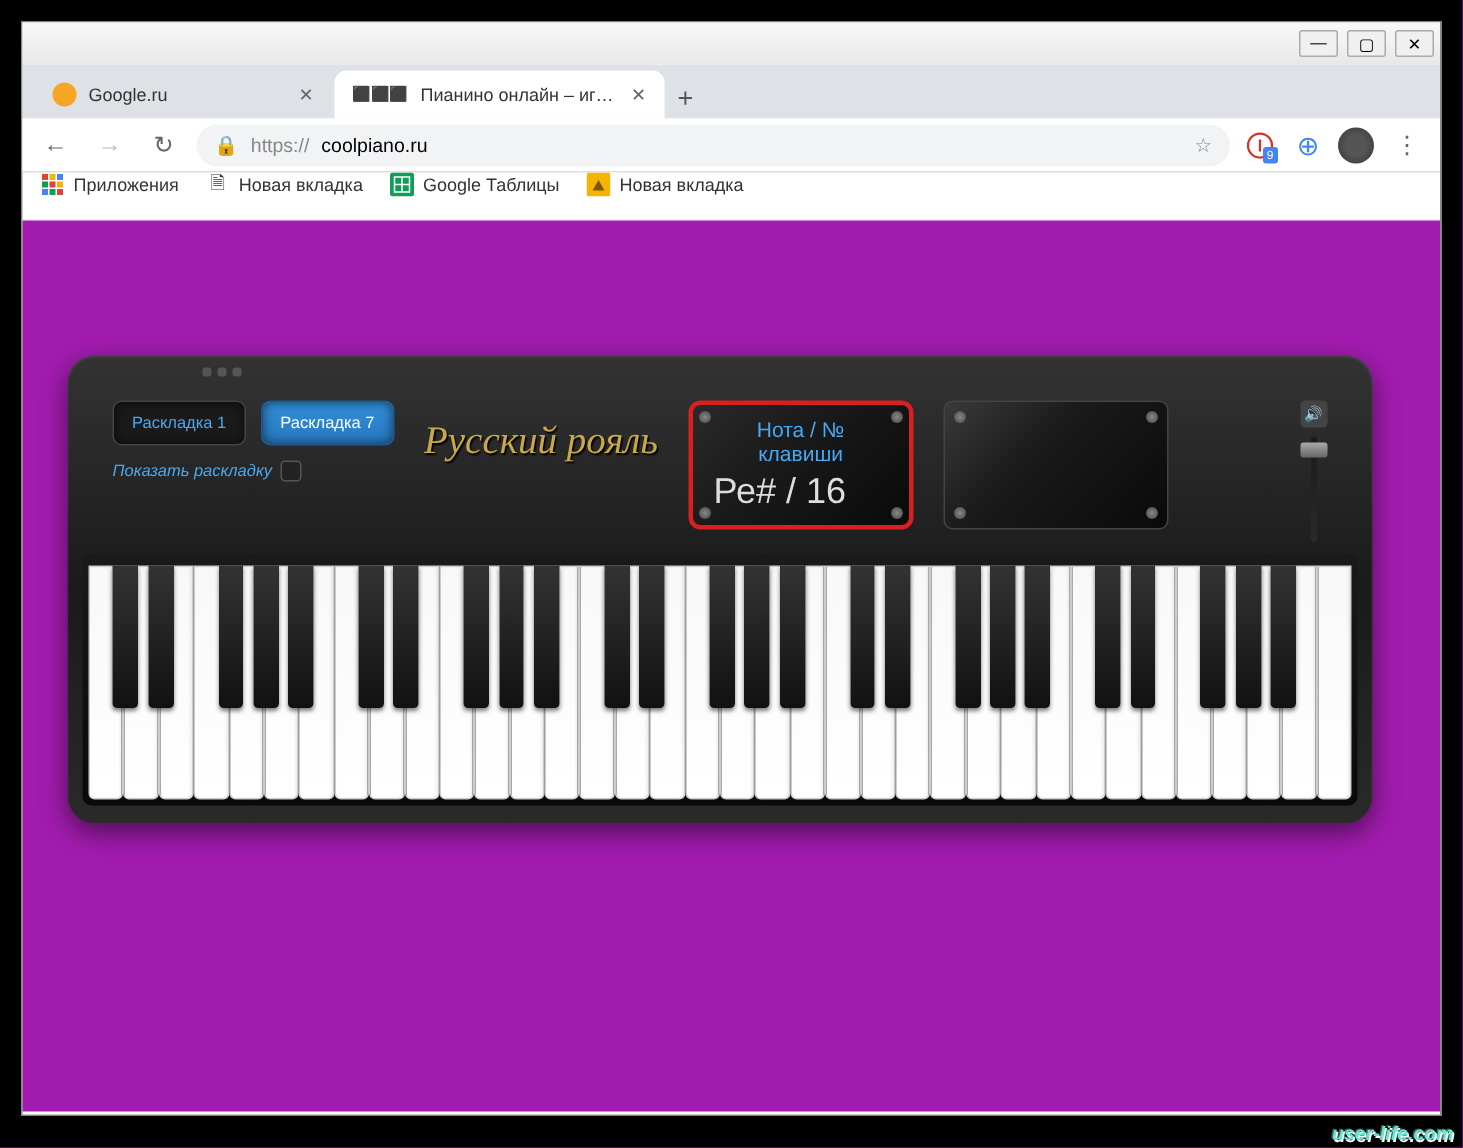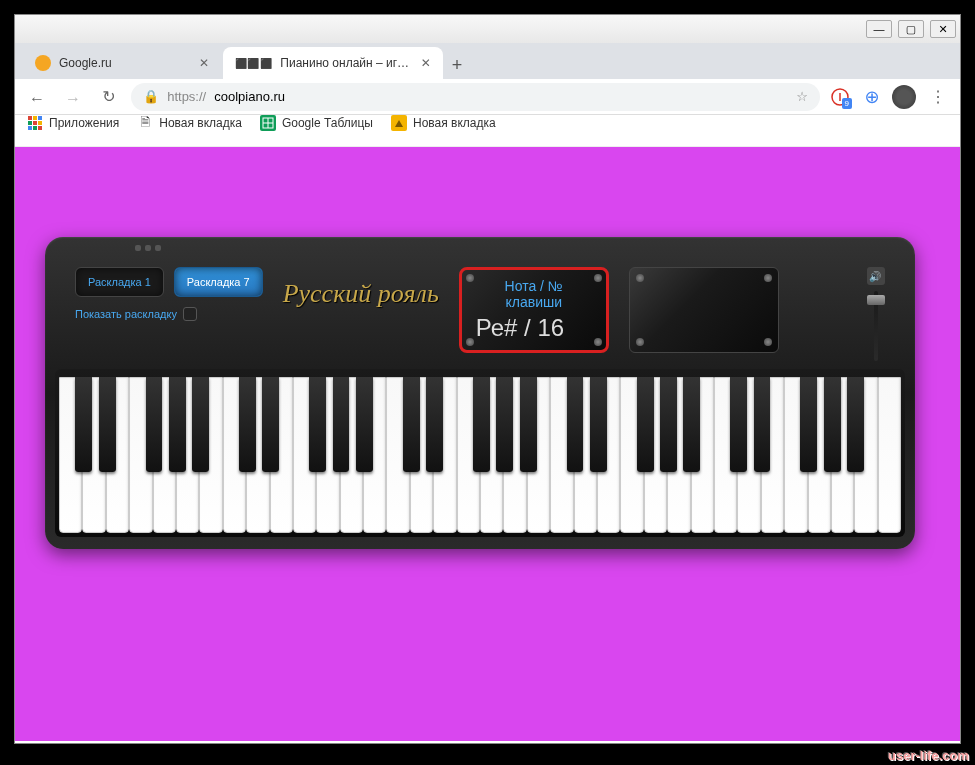--- a/index.html
+++ b/index.html
@@ -16,34 +16,34 @@
 .toolbar { height: 36px; background: #fff; display: flex; align-items: center; padding: 0 8px; gap: 8px; border-bottom: 1px solid #ddd; }
 .nav-btn { width: 28px; height: 28px; display: flex; align-items: center; justify-content: center; color: #666; border-radius: 50%; }
 .addr-bar { flex: 1; height: 28px; background: #f1f3f4; border-radius: 14px; display: flex; align-items: center; padding: 0 12px; gap: 8px; font-size: 13px; }
 .lock { color: #666; }
 .ext-icon { width: 24px; height: 24px; display: flex; align-items: center; justify-content: center; position: relative; }
 .badge { position: absolute; bottom: 0; right: 0; background: #4285f4; color: #fff; font-size: 8px; padding: 1px 3px; border-radius: 2px; }
 .avatar { width: 24px; height: 24px; border-radius: 50%; background: radial-gradient(circle, #555 40%, #333); }
 .bookmarks { height: 32px; display: flex; align-items: flex-start; padding: 0 12px; gap: 18px; border-bottom: 1px solid #eee; font-size: 12px; }
 .bookmark { display: flex; align-items: center; gap: 6px; color: #333; }
 .bk-icon { width: 16px; height: 16px; display: flex; align-items: center; justify-content: center; }
-.content { height: 594px; overflow-y: scroll; background: #d946ef; position: relative; }
+.content { height: 594px; overflow-y: scroll; background: #a21caf; position: relative; }
 .content::-webkit-scrollbar { width: 16px; }
 .content::-webkit-scrollbar-track { background: #f1f1f1; }
 .content::-webkit-scrollbar-thumb { background: #c1c1c1; border-radius: 8px; }
 .piano-wrap { padding-top: 90px; padding-left: 30px; padding-right: 30px; }
 .piano { width: 870px; background: linear-gradient(#333,#1a1a1a,#2a2a2a); border-radius: 18px; padding: 8px 10px 12px; box-shadow: 0 6px 18px rgba(0,0,0,0.5), inset 0 1px 2px rgba(255,255,255,0.1); }
 .panel-top { height: 8px; display: flex; justify-content: flex-start; gap: 4px; padding-left: 80px; margin-bottom: 4px; }
 .panel-top .dot { width: 6px; height: 6px; background: #555; border-radius: 2px; }
 .control-panel { display: flex; align-items: flex-start; gap: 20px; padding: 10px 20px 8px; }
 .left-controls { display: flex; flex-direction: column; gap: 10px; }
 .layout-btns { display: flex; gap: 10px; }
 .layout-btn { padding: 8px 12px; background: #1a1a1a; border: 1px solid #444; border-radius: 6px; color: #48a8f0; font-size: 11px; box-shadow: inset 0 0 8px rgba(0,0,0,0.6); }
 .layout-btn.active { background: linear-gradient(#3090d8,#2878c0); color: #fff; border-color: #1a5a90; }
-.show-layout { display: flex; align-items: center; gap: 6px; color: #48a8f0; font-size: 11px; }
+.show-layout { display: flex; align-items: center; gap: 6px; color: #48a8f0; font-size: 11px; font-style: italic; }
 .checkbox { width: 14px; height: 14px; background: #222; border: 1px solid #555; border-radius: 3px; }
 .brand { font-family: 'Brush Script MT', cursive; font-size: 26px; color: #c8a84a; font-style: italic; text-shadow: 1px 1px 1px #000; margin-top: 12px; }
 .display-box { background: linear-gradient(135deg,#2a2a2a,#1a1a1a 40%,#0a0a0a); border: 3px solid #d82020; border-radius: 8px; padding: 8px 14px; position: relative; width: 150px; }
 .display-box .screw { position: absolute; width: 8px; height: 8px; background: radial-gradient(circle,#888,#444); border-radius: 50%; }
 .display-box .screw.tl { top: 4px; left: 4px; }
 .display-box .screw.tr { top: 4px; right: 4px; }
 .display-box .screw.bl { bottom: 4px; left: 4px; }
 .display-box .screw.br { bottom: 4px; right: 4px; }
 .display-label { color: #48a8f0; font-size: 14px; text-align: center; margin-bottom: 4px; }
 .display-value { color: #ddd; font-size: 24px; text-align: left; }
@@ -54,21 +54,21 @@
 .screen-box .screw.bl { bottom: 6px; left: 6px; }
 .screen-box .screw.br { bottom: 6px; right: 6px; }
 .volume { display: flex; flex-direction: column; align-items: center; gap: 6px; margin-left: auto; }
 .vol-track { width: 4px; height: 70px; background: linear-gradient(#1a1a1a,#2a2a2a); border-radius: 2px; position: relative; }
 .vol-thumb { width: 18px; height: 10px; background: linear-gradient(#aaa,#666); border-radius: 2px; position: absolute; left: -7px; top: 4px; }
 .vol-icon { width: 18px; height: 18px; background: #444; border-radius: 3px; display: flex; align-items: center; justify-content: center; color: #aaa; font-size: 10px; }
 .keyboard { background: linear-gradient(#1a1a1a,#0a0a0a); border-radius: 6px; padding: 8px 4px 4px; display: flex; position: relative; height: 168px; }
 .white-key { flex: 1; background: linear-gradient(#f8f8f8,#fff); border: 1px solid #ccc; border-radius: 0 0 4px 4px; box-shadow: inset -1px 0 2px rgba(0,0,0,0.08); }
 .black-keys { position: absolute; top: 8px; left: 4px; right: 4px; display: flex; height: 95px; pointer-events: none; }
 .black-key { background: linear-gradient(#333,#111); border-radius: 0 0 3px 3px; position: absolute; width: 2%; height: 100%; pointer-events: auto; box-shadow: 0 2px 3px rgba(0,0,0,0.5); }
-.watermark { position: absolute; bottom: 2px; right: 6px; color: #fca5a5; font-size: 13px; font-weight: bold; text-shadow: 1px 1px 0 #fff, -1px -1px 0 #555; }
+.watermark { position: absolute; bottom: 2px; right: 6px; color: #5eead4; font-size: 13px; font-weight: bold; text-shadow: 1px 1px 0 #fff, -1px -1px 0 #555; font-style: italic; }
 </style>
 </head>
 <body>
 
 <div class="window">
   <div class="titlebar">
     <div class="win-btn">—</div>
     <div class="win-btn">▢</div>
     <div class="win-btn">✕</div>
   </div>

